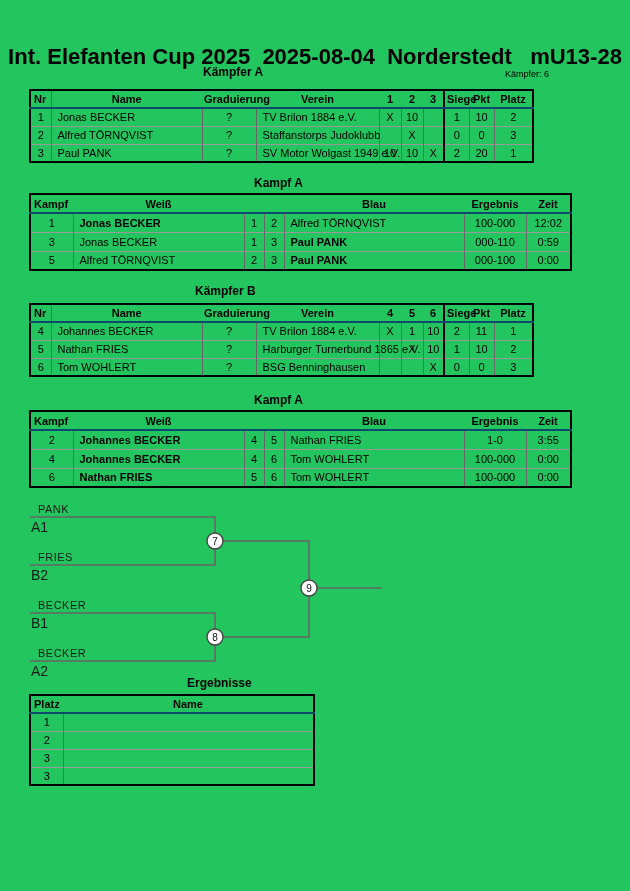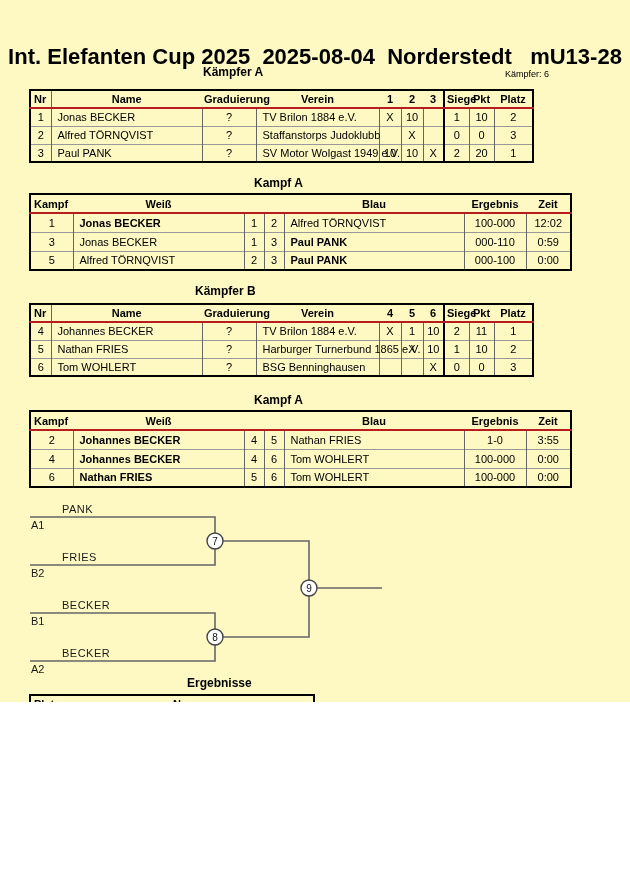--- a/index.html
+++ b/index.html
@@ -1,44 +1,44 @@
 <!DOCTYPE html>
 <html><head>
 <meta charset="utf-8">
 <style>
   html,body { margin:0; padding:0; background:#fff; }
   .page {
-    position:relative; width:630px; height:702px; background:#fef9c3;
+    position:relative; width:630px; height:891px; background:#22c55e;
     font-family:"Liberation Sans", sans-serif; color:#000; overflow:hidden;
   }
   .abs { position:absolute; white-space:nowrap; }
 
   .main-title { top:44px; left:0; width:630px; text-align:center;
     font-size:22px; font-weight:bold; white-space:pre; letter-spacing:0px; }
   .sub-note { top:69px; left:505px; width:95px; text-align:left; font-size:9px; }
   .sec-head { font-size:12px; font-weight:bold; }
 
   table.sheet { position:absolute; border-collapse:collapse; table-layout:fixed;
     border:2px solid #000; }
   table.sheet td { font-size:11px; padding:0 2px; overflow:visible;
     white-space:nowrap; vertical-align:middle; }
-  tr.hdr td { font-weight:bold; border-bottom:2px solid #b91c1c; text-align:center; }
+  tr.hdr td { font-weight:bold; border-bottom:2px solid #0c4a6e; text-align:center; }
   tr.hdr td.hl { text-align:left; padding-left:3px; }
   tr.hdr td.hdiv { border-right:1px solid #666; }
   tr.row td { border-left:1px solid #666; border-top:1px solid #999; }
   tr.row td:first-child { border-left:none; }
   td.grp { border-left:2px solid #000 !important; }
   .tc { text-align:center; }
   .tl { text-align:left; padding-left:6px !important; }
   .rowsA tr, .rowsE tr { height:18px; }
   .rowsK tr { height:19px; }
   .bold { font-weight:bold; }
 
-  .bracket-label { font-size:11px; letter-spacing:0.5px; color:#1a1a1a;margin-left:24px; }
-  .seed-code { font-size:11px; color:#1a1a1a;text-align:right; }
+  .bracket-label { font-size:11px; letter-spacing:0.5px; color:#1a1a1a; }
+  .seed-code { font-size:14px; color:#1a1a1a;text-align:right; }
   svg.bracket { position:absolute; left:0; top:495px; }
   svg.bracket polyline { fill:none; stroke:#666; stroke-width:1.6; }
   svg.bracket circle { fill:#fff; stroke:#444; stroke-width:1.4; }
   svg.bracket text { font-family:"Liberation Sans",sans-serif; font-size:10px; fill:#111;
     text-anchor:middle; }
 </style>
 </head>
 <body>
 
 <div class="page">

